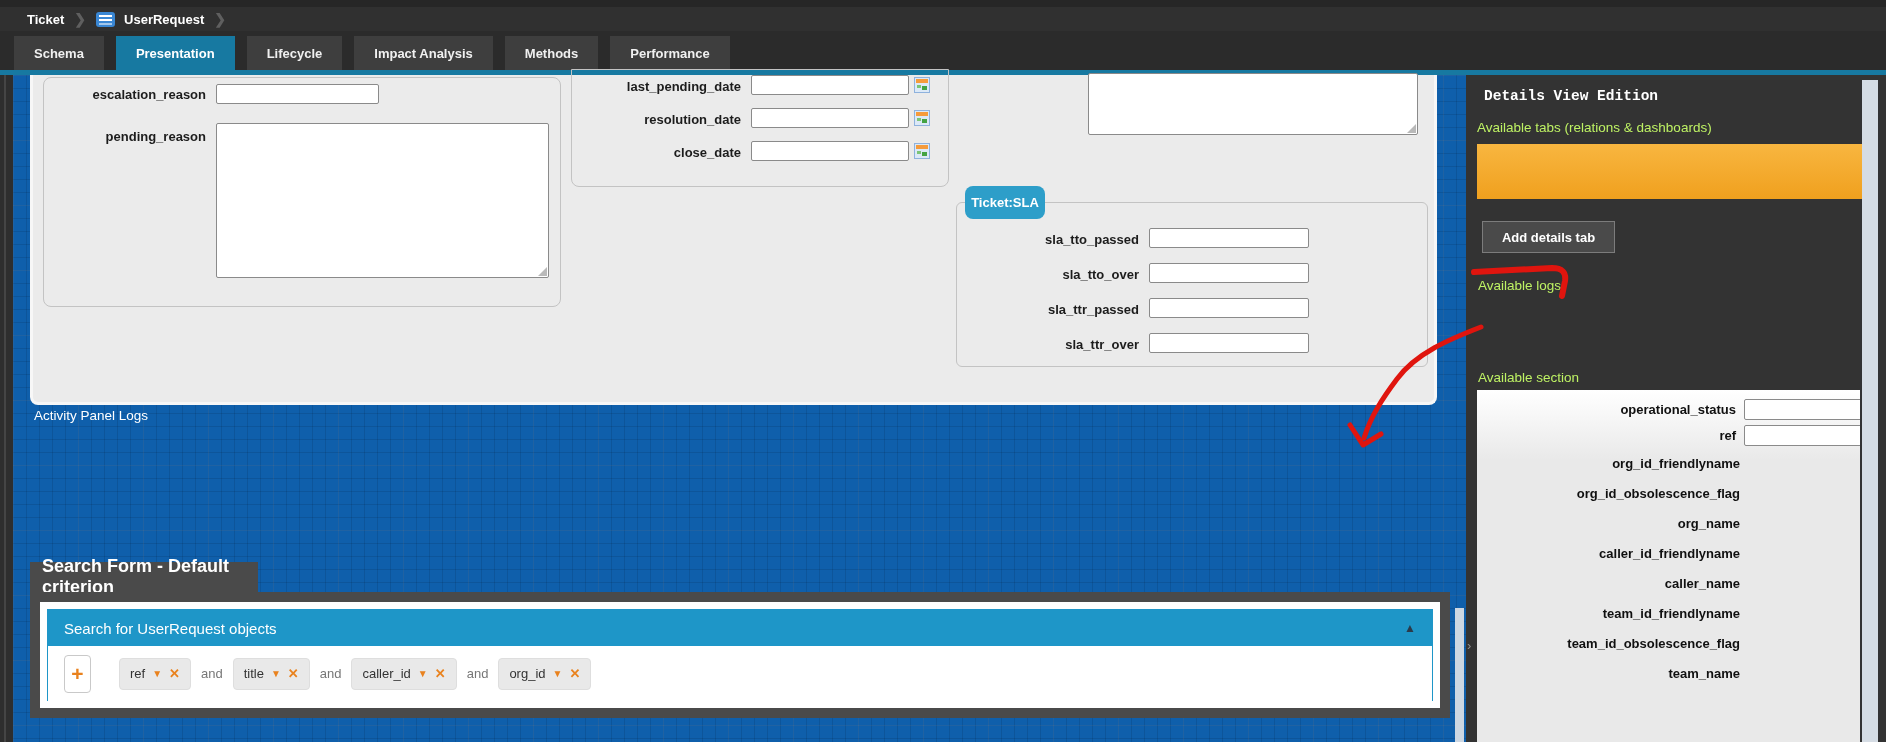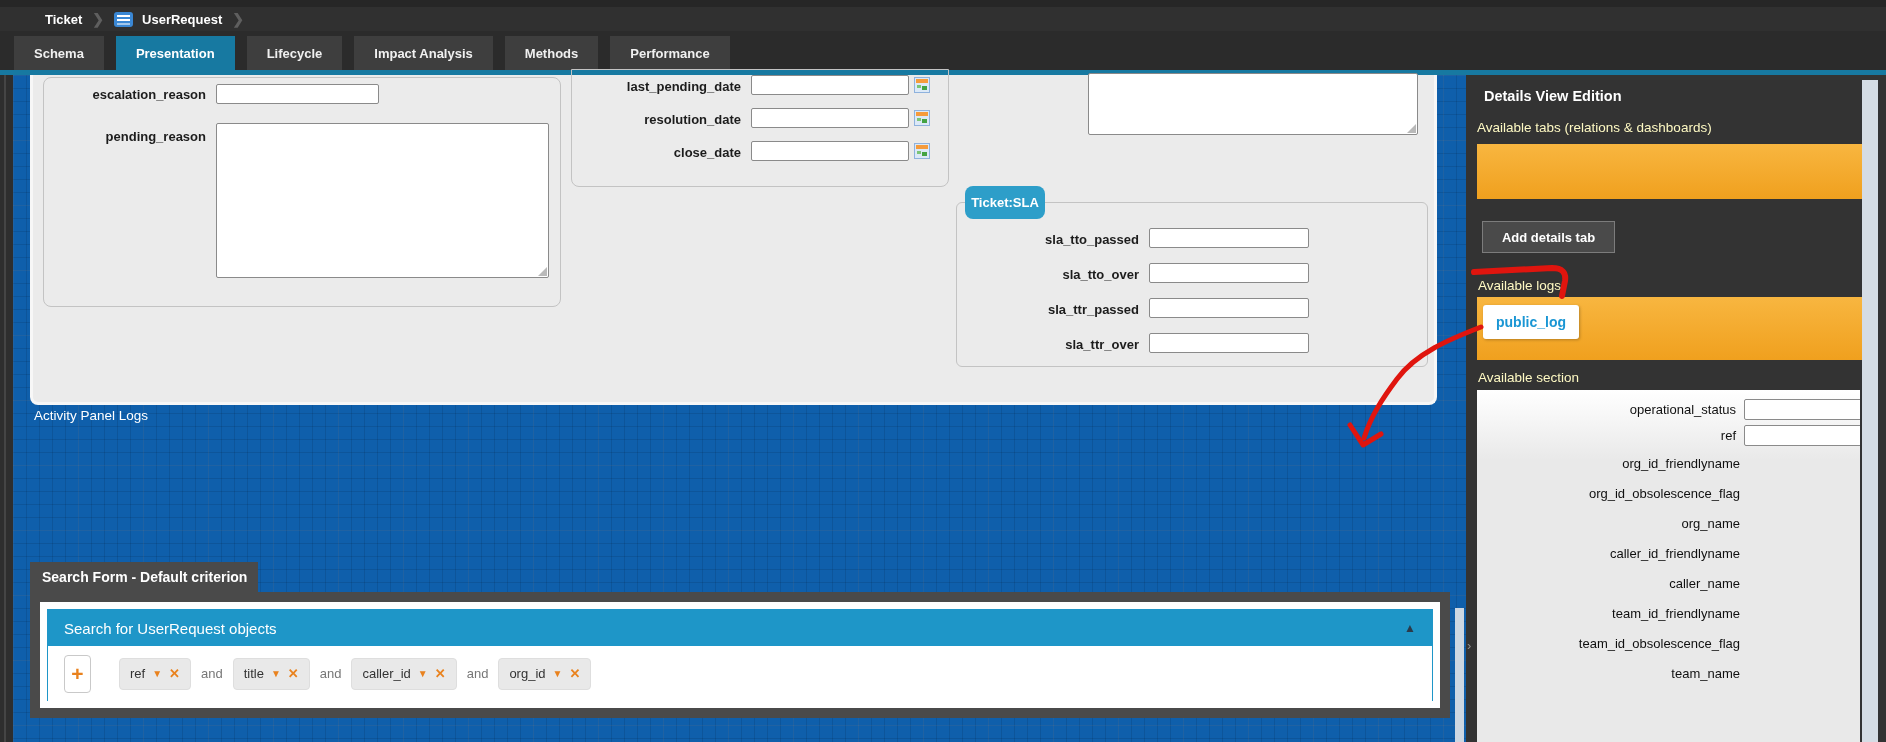--- a/index.html
+++ b/index.html
@@ -3,21 +3,21 @@
 <meta charset="utf-8">
 <style>
   * { margin:0; padding:0; box-sizing:border-box; }
   html,body { width:1886px; height:742px; overflow:hidden; background:#222;
               font-family:"Liberation Sans", sans-serif; }
   #app { position:relative; width:1886px; height:742px; background:#2b2b2b; }
 
   
   .topstrip { position:absolute; left:0; top:0; width:1886px; height:7px; background:#262626; }
   .breadcrumb-bar { position:absolute; left:0; top:7px; width:1886px; height:24px;
-                    background:#303030; display:flex; align-items:center; padding-left:45px; }
+                    background:#303030; display:flex; align-items:center; padding-left:27px; }
   .bc-light { position:absolute; left:1466px; top:7px; width:412px; height:24px; background:#565656; }
   .crumb { color:#fff; font-weight:bold; font-size:13px; display:flex; align-items:center; gap:9px; }
   .bc-sep { color:#5f5f5f; font-size:14px; font-weight:bold; margin:0 10px; }
   .class-icon { width:19px; height:15px; background:#3a87d4; border-radius:3px; position:relative; }
   .class-icon:before { content:""; position:absolute; left:3px; top:3px; width:13px; height:2px;
        background:#fff; box-shadow:0 4px 0 #fff, 0 8px 0 0 #ffffff88; }
 
   .tabbar { position:absolute; left:0; top:31px; width:1886px; height:39px; background:#2b2b2b;
             display:flex; align-items:flex-end; padding-left:14px; gap:12px; }
   .tab { height:34px; padding:0 20px; background:#3e3e3e; color:#f0f0f0; font-size:13px;
@@ -61,21 +61,21 @@
              background:linear-gradient(180deg,#f9c050,#f09c13); border:1px solid #e2911a; }
   .log-chip { position:absolute; left:10px; top:3px; width:114px; height:40px; background:#fff;
               border:1px solid #d5d5d5; border-bottom:none; border-radius:4px 4px 0 0;
               box-shadow:2px 0 3px rgba(0,0,0,.15);
               display:flex; align-items:center; justify-content:center;
               color:#1a96d4; font-weight:bold; font-size:14px; cursor:pointer; }
   .activity-text { position:absolute; left:8px; color:#3c3c3c; font-size:13.5px; }
 
   
   .search-tab { position:absolute; left:30px; top:562px; width:228px; height:30px; background:#4a4a4a;
-                color:#fff; font-weight:bold; font-size:14px; display:flex; align-items:center;
+                color:#fff; font-weight:bold; font-size:18px; display:flex; align-items:center;
                 padding-left:12px; }
   .search-panel { position:absolute; left:30px; top:592px; width:1420px; height:126px;
                   background:#fff; border:10px solid #4a4a4a; padding:7px; }
   .search-inner { width:100%; height:100%; border:1px solid #1e96c8; }
   .search-header { height:36px; background:#1e96c8; color:#fff; font-size:15px;
                    display:flex; align-items:center; padding:0 16px; }
   .search-collapse { margin-left:auto; color:#2b3a4a; font-size:12px; cursor:pointer; }
   .search-body { height:55px; background:#fff; display:flex; align-items:center; gap:10px;
                  padding-left:16px; }
   .add-criterion { width:27px; height:38px; background:#fff; border:1px solid #c9c9c9; border-radius:4px;
@@ -84,34 +84,34 @@
   .chip { height:32px; background:#e9e9e9; border:1px solid #dedede; border-radius:4px; display:flex;
           align-items:center; gap:7px; padding:0 10px; font-size:13px; color:#333; cursor:pointer; }
   .chip .caret { color:#e9821e; font-size:10px; }
   .chip .close { color:#e9821e; font-size:13px; font-weight:bold; }
   .and-word { color:#777; font-size:13px; }
   .main-scrollbar { position:absolute; left:1455px; top:608px; width:9px; height:134px; background:#cdd7e2; }
 
   
   .sidebar { position:absolute; left:1466px; top:75px; width:420px; height:667px; background:#333; }
   .sb-handle { position:absolute; left:1px; top:563px; color:#8f8f8f; font-size:13px; cursor:pointer; }
-  .sb-title { position:absolute; left:18px; top:13px; color:#fff; font-weight:bold; font-size:14.5px; }
-  .sb-label-text { position:absolute; color:#fef9c3; font-size:13.5px; }
+  .sb-title { position:absolute; left:18px; top:13px; color:#fff; font-weight:bold; font-size:14.5px;font-family:Liberation Mono, monospace; }
+  .sb-label-text { position:absolute; color:#bef264; font-size:13.5px; }
   .orange-block { position:absolute; left:11px; width:385px; background:linear-gradient(180deg,#f8b640,#f0a01e); }
   .sb-btn { position:absolute; left:16px; top:146px; width:133px; height:32px; background:#4a4a4a;
             border:1px solid #7c7c7c; color:#fff; font-weight:bold; font-size:13px; cursor:pointer; }
   .sb-log-chip { position:absolute; left:6px; top:8px; width:96px; height:34px; background:#fff;
                  border-radius:3px; box-shadow:1px 1px 3px rgba(0,0,0,.25); color:#1a96d4;
                  font-weight:bold; font-size:14px; display:flex; align-items:center; justify-content:center;
                  cursor:pointer; }
   .fields-panel { position:absolute; left:11px; top:315px; width:383px; height:352px;
                   background:linear-gradient(180deg,#ffffff,#e9e9e9 70px); overflow:hidden; }
   .sb-row { display:flex; align-items:center; justify-content:flex-end; padding-right:120px; height:30px; position:relative; }
   .sb-row.with-input { height:26px; padding-right:0; }
-  .sb-row .lbl { font-size:13px; font-weight:normal; color:#101010; }
+  .sb-row .lbl { font-size:13px; font-weight:bold; color:#101010; }
   .sb-row.with-input .lbl { margin-right:8px; }
   .sb-row .sb-input { width:118px; height:21px; background:#fff; border:1px solid #8a8a8a; border-radius:2px; margin-right:-2px; }
   .fields-panel { padding-top:6px; }
   .sb-scrollbar { position:absolute; left:396px; top:5px; width:16px; height:662px; background:#d5dce4; }
 
   
   .annotation { position:absolute; left:0; top:0; width:1886px; height:742px; pointer-events:none; }
 </style>
 </head>
 <body>
@@ -235,23 +235,20 @@
   </div>
   <div class="main-scrollbar"></div>
 
   <div class="sidebar">
     <span class="sb-handle">›</span>
     <div class="sb-title">Details View Edition</div>
     <div class="sb-label-text" style="left:11px; top:45px;">Available tabs (relations &amp; dashboards)</div>
     <div class="orange-block" style="top:69px; height:55px;"></div>
     <button class="sb-btn">Add details tab</button>
     <div class="sb-label-text" style="left:12px; top:203px;">Available logs</div>
-    <div class="orange-block" style="top:222px; height:63px;">
-      <div class="sb-log-chip">public_log</div>
-    </div>
     <div class="sb-label-text" style="left:12px; top:295px;">Available section</div>
 
     <div class="fields-panel">
       <div class="sb-row with-input">
         <span class="lbl">operational_status</span>
         <input class="sb-input" style="">
       </div>
       <div class="sb-row with-input">
         <span class="lbl">ref</span>
         <input class="sb-input" style="">

